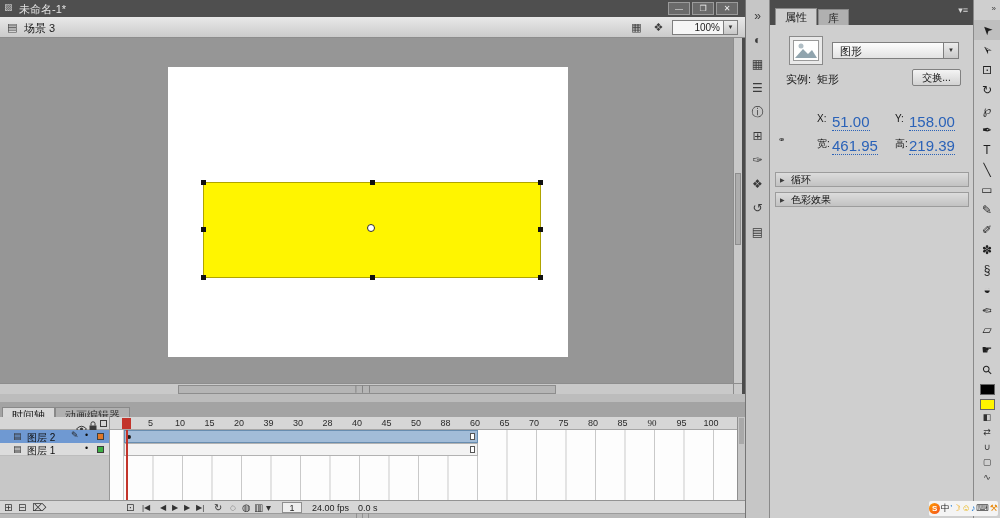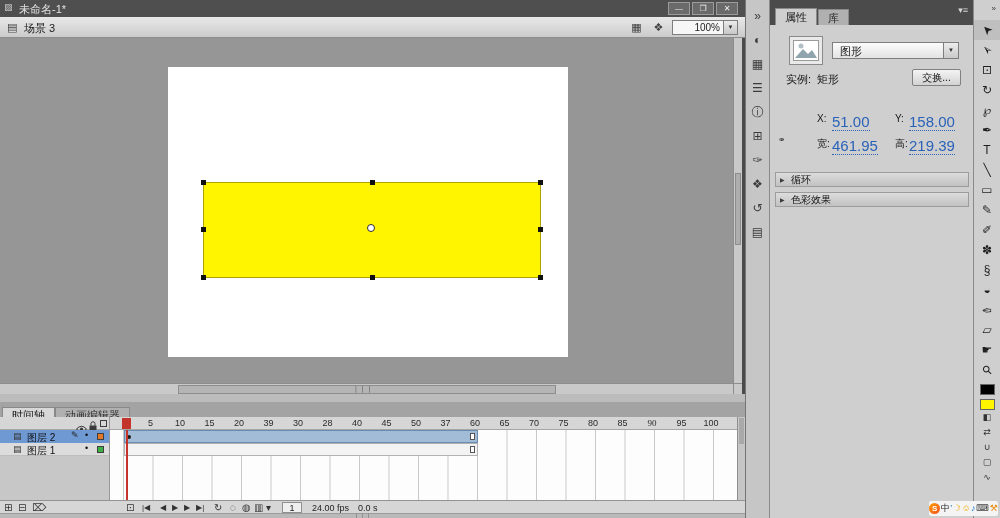--- a/index.html
+++ b/index.html
@@ -230,21 +230,21 @@
           <span class="fnum" style="left: 40.55px;">5</span>
           <span class="fnum" style="left: 70.05px;">10</span>
           <span class="fnum" style="left: 99.55px;">15</span>
           <span class="fnum" style="left: 129.05px;">20</span>
           <span class="fnum" style="left: 158.55px;">39</span>
           <span class="fnum" style="left: 188.05px; text-align: right;">30</span>
           <span class="fnum" style="left: 217.55px;">28</span>
           <span class="fnum" style="left: 247.05px;">40</span>
           <span class="fnum" style="left: 276.55px;">45</span>
           <span class="fnum" style="left: 306.05px;">50</span>
-          <span class="fnum" style="left: 335.55px;">37</span>
+          <span class="fnum" style="left: 335.55px;">88</span>
           <span class="fnum" style="left: 365.05px;">60</span>
           <span class="fnum" style="left: 394.55px;">65</span>
           <span class="fnum" style="left: 424.05px;">70</span>
           <span class="fnum" style="left: 453.55px;">75</span>
           <span class="fnum" style="left: 483.05px;">80</span>
           <span class="fnum" style="left: 512.55px;">85</span>
           <span class="fnum" style="left: 542.05px; font-family: Liberation Serif, serif;">90</span>
           <span class="fnum" style="left: 571.55px;">95</span>
           <span class="fnum" style="left: 601.05px;">100</span>
         </div>

